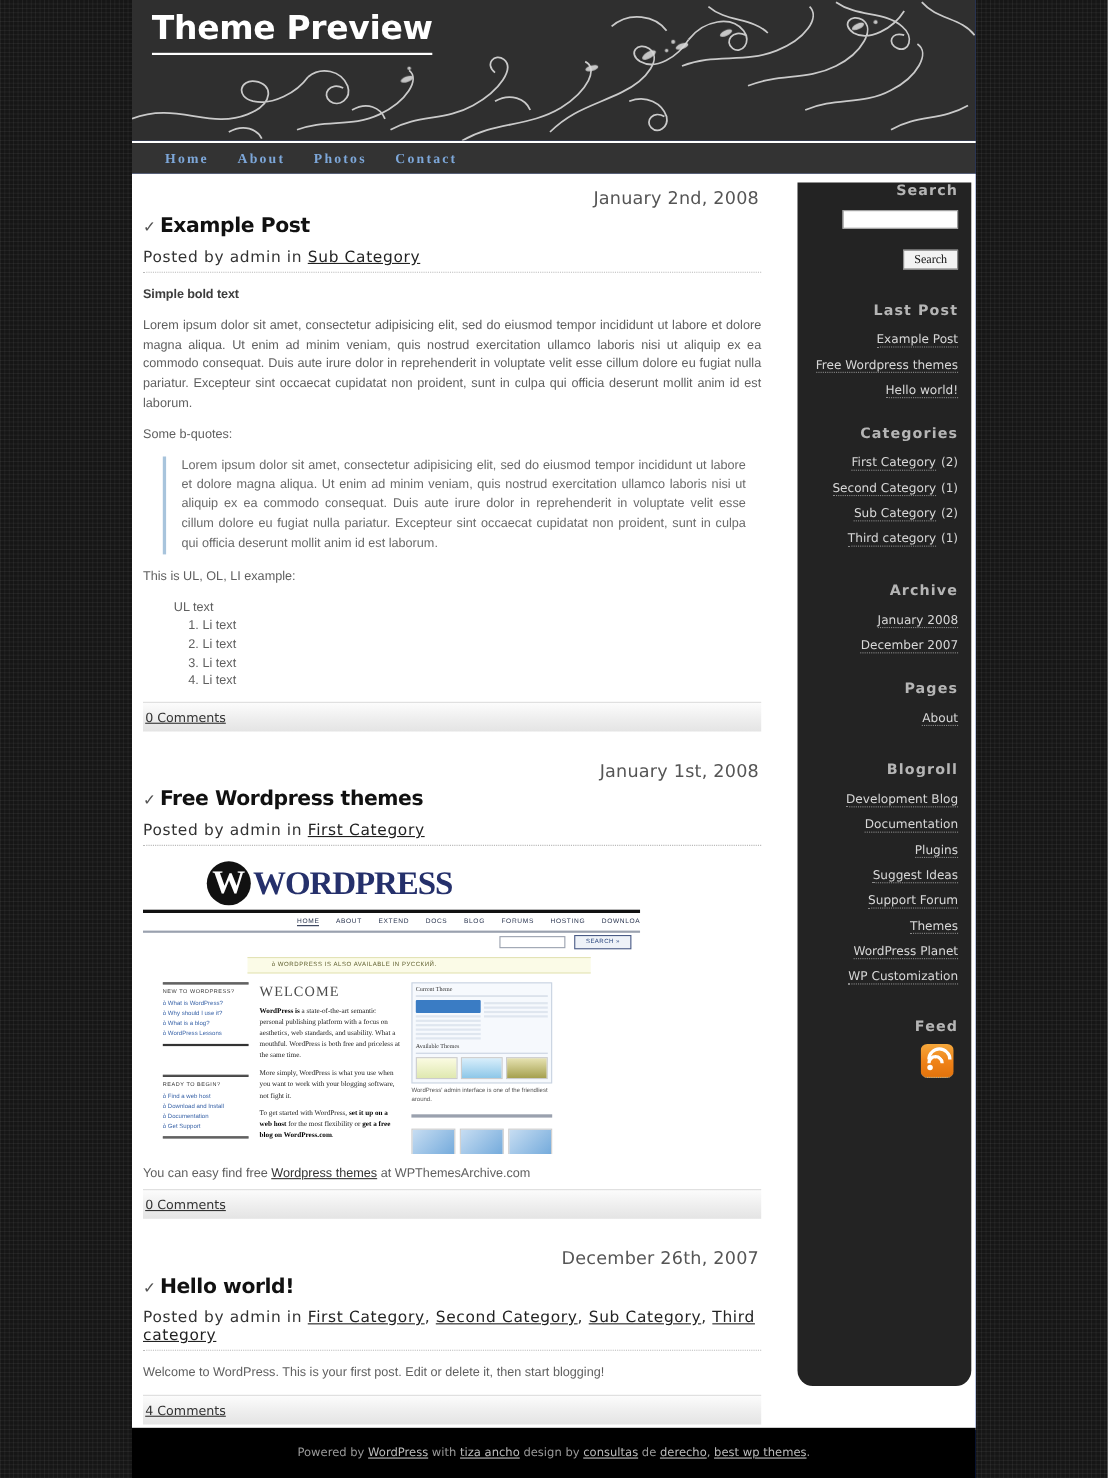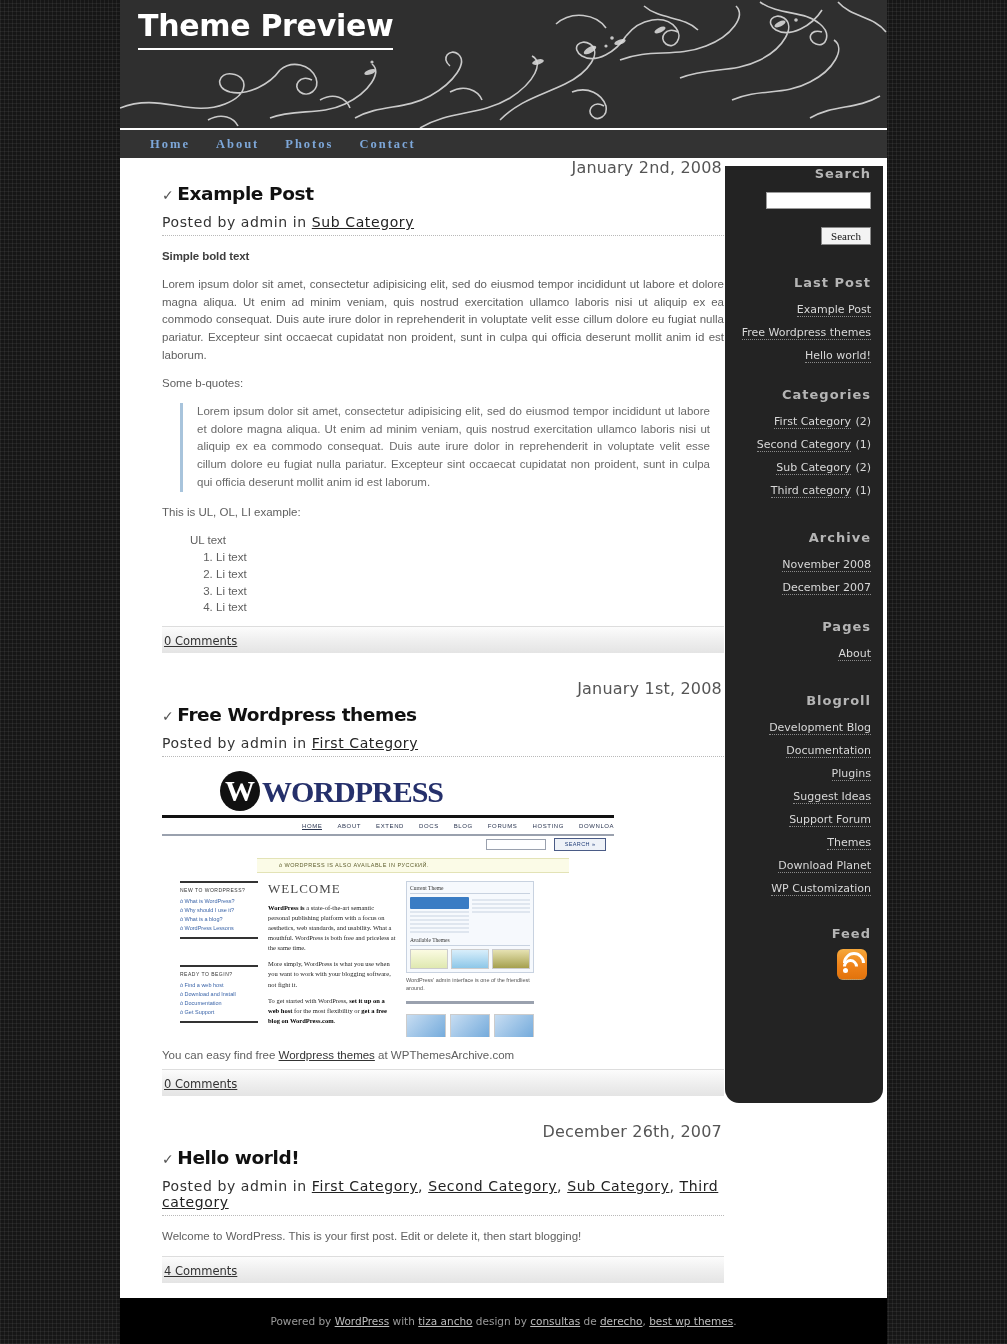--- a/index.html
+++ b/index.html
@@ -78,23 +78,22 @@
   
   #main {
     position: relative;
     height: 1142px;
     background: #ffffff;
   }
 
   #content {
     position: absolute;
     left: 10px;
-    top: 0;
+    top: 12px;
     width: 562px;
-    margin-left: 32px;
   }
 
   .post { margin-bottom: 18px; }
 
   .post-date {
     text-align: right;
     font-size: 16px;
     color: #555555;
     font-family: "DejaVu Sans", sans-serif;
     letter-spacing: 0.2px;
@@ -248,21 +247,21 @@
 
   .wp-after-text { font-size: 11.5px; color: #5f5f5f; margin: 0 0 8px 0; }
   .wp-after-text a { color: #333; text-decoration: underline; }
 
   
   #sidebar {
     position: absolute;
     left: 605px;
     top: 8px;
     width: 158px;
-    height: 937px;
+    height: 1094px;
     background: #232323;
     border-radius: 0 0 14px 14px;
     color: #cfcfcf;
     padding: 0;
     box-sizing: border-box;
   }
   #sidebar .widget { padding: 0 12px; }
   #sidebar h3 {
     margin: 0;
     text-align: right;
@@ -586,42 +585,42 @@
           <li><a href="#">First Category</a> <span class="count">(2)</span></li>
           <li><a href="#">Second Category</a> <span class="count">(1)</span></li>
           <li><a href="#">Sub Category</a> <span class="count">(2)</span></li>
           <li><a href="#">Third category</a> <span class="count">(1)</span></li>
         </ul>
       </div>
 
       <div class="widget sb-sec-lg">
         <h3>Archive</h3>
         <ul>
-          <li><a href="#">November 2008</a></li>
+          <li><a href="#">January 2008</a></li>
           <li><a href="#">December 2007</a></li>
         </ul>
       </div>
 
       <div class="widget sb-sec">
         <h3>Pages</h3>
         <ul>
           <li><a href="#">About</a></li>
         </ul>
       </div>
 
       <div class="widget sb-sec-lg">
         <h3>Blogroll</h3>
         <ul>
           <li><a href="#">Development Blog</a></li>
           <li><a href="#">Documentation</a></li>
           <li><a href="#">Plugins</a></li>
           <li><a href="#">Suggest Ideas</a></li>
           <li><a href="#">Support Forum</a></li>
           <li><a href="#">Themes</a></li>
-          <li><a href="#">Download Planet</a></li>
+          <li><a href="#">WordPress Planet</a></li>
           <li><a href="#">WP Customization</a></li>
         </ul>
       </div>
 
       <div class="widget" id="feed-widget">
         <h3>Feed</h3>
         <a href="#" class="rss-icon"><span class="arc1"></span><span class="arc2"></span></a>
       </div>
 
     </div>

